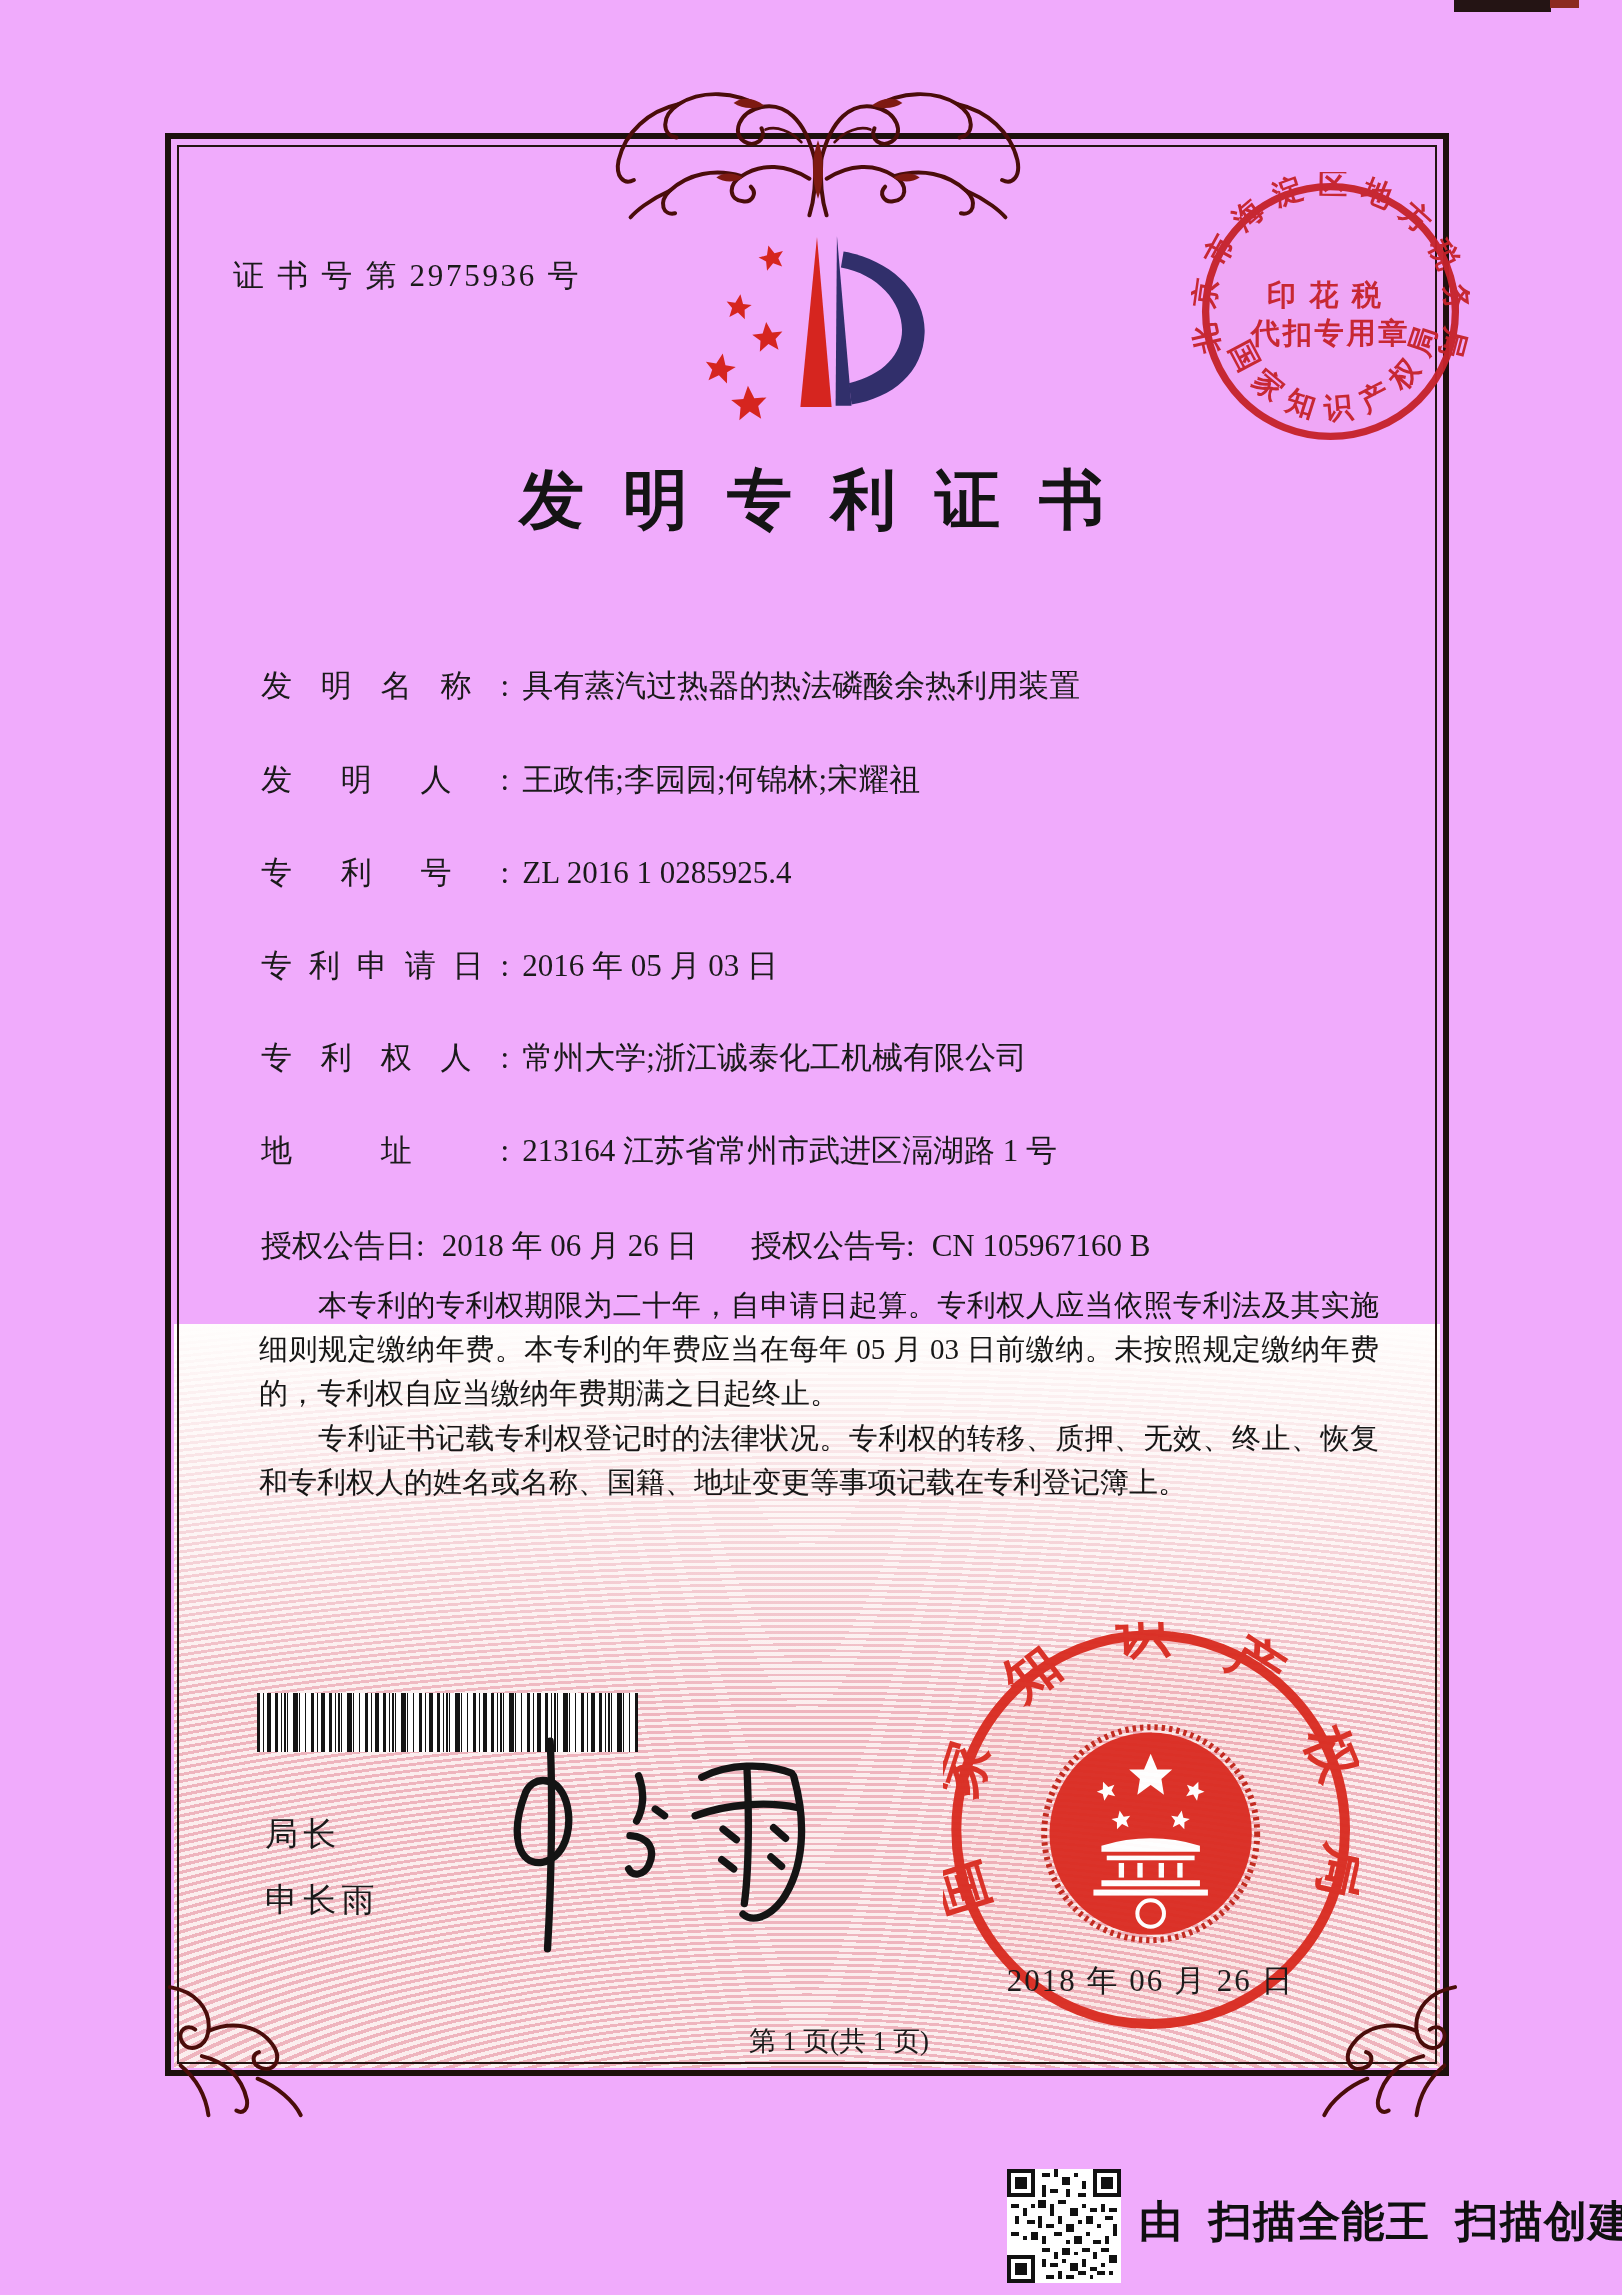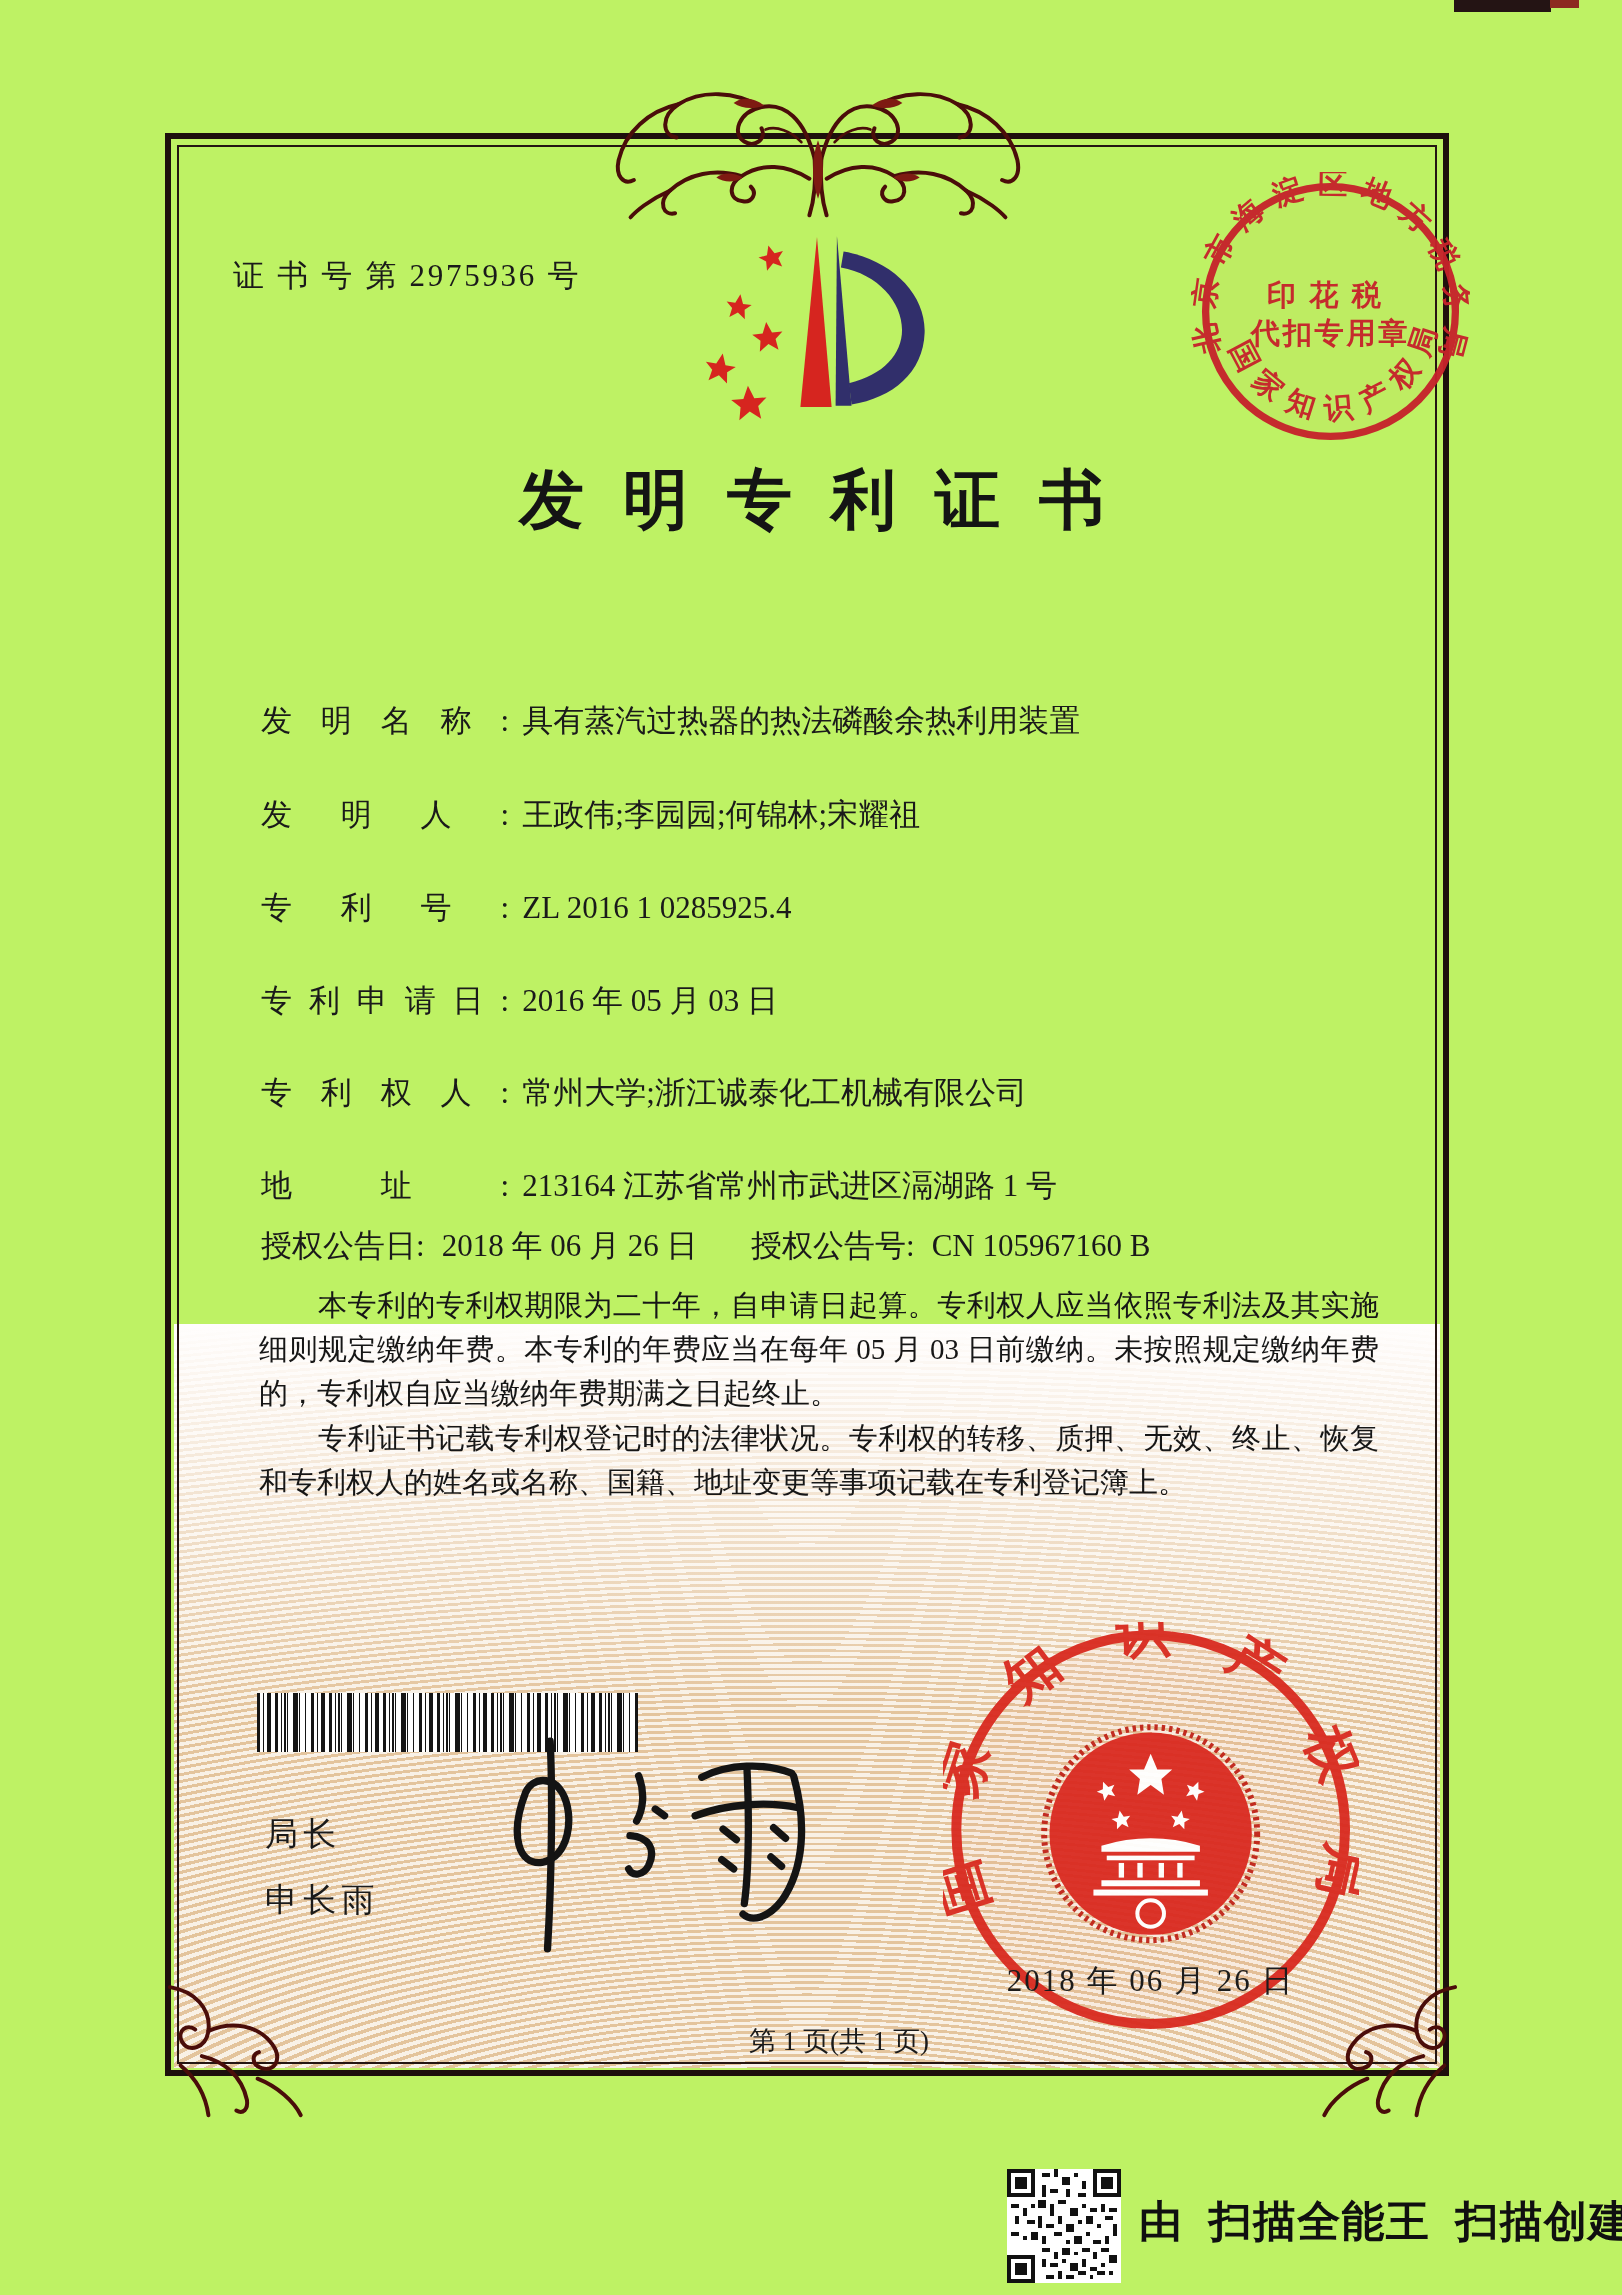--- a/index.html
+++ b/index.html
@@ -1,18 +1,18 @@
 <!DOCTYPE html>
 <html style="font-size:10.6px"><head>
 <meta charset="utf-8">
 <style>
   html,body{margin:0;padding:0;background:#ffffff;}
   .page{
     position:relative; width:1622px; height:2295px; overflow:hidden;
-    background:#bef264;
+    background:#f0abfc;
     font-family:"Liberation Serif","DejaVu Serif",serif;
     color:#1a1a1a;
   }
   
   .frame-outer{
     position:absolute; left:165px; top:133px; width:1284px; height:1943px;
     box-sizing:border-box; border:6px solid #1d100d; z-index:2; pointer-events:none;
   }
   .frame-inner{
     position:absolute; inset:6px; border:2px solid #241512;
@@ -27,21 +27,21 @@
         rgba(252,241,237,0.95) 7.3px 16px);
   }
   .abs{position:absolute;}
   
   .cert-number{left:233px; top:255px; font-size:31px; letter-spacing:2.7px; z-index:3;}
   .cert-title{
     left:0; top:456px; width:1622px; text-align:center; z-index:3;
     font-size:65px; font-weight:bold; letter-spacing:39px; padding-left:40px; box-sizing:border-box;
     color:#141414;
   }
-  .field-row{left:261px; width:1144px; display:flex; align-items:baseline; font-size:31px; z-index:3; white-space:nowrap;margin-top:35px;}
+  .field-row{left:261px; width:1144px; display:flex; align-items:baseline; font-size:31px; z-index:3; white-space:nowrap;}
   .field-label{display:inline-block; width:248px; text-align:justify; text-align-last:justify; flex:0 0 248px;}
   .field-value{margin-left:13.3px;}
   .grant{font-size:31px; z-index:3; white-space:nowrap;}
   .grant .field-value{margin-left:9.3px;}
   .body-text{
     left:259px; top:1283px; width:1120px; z-index:3;
     font-size:29px; line-height:44px; text-align:justify; color:#161616;
   }
   .body-text p{margin:0 0 0.7px 0; text-indent:59px;}
   

